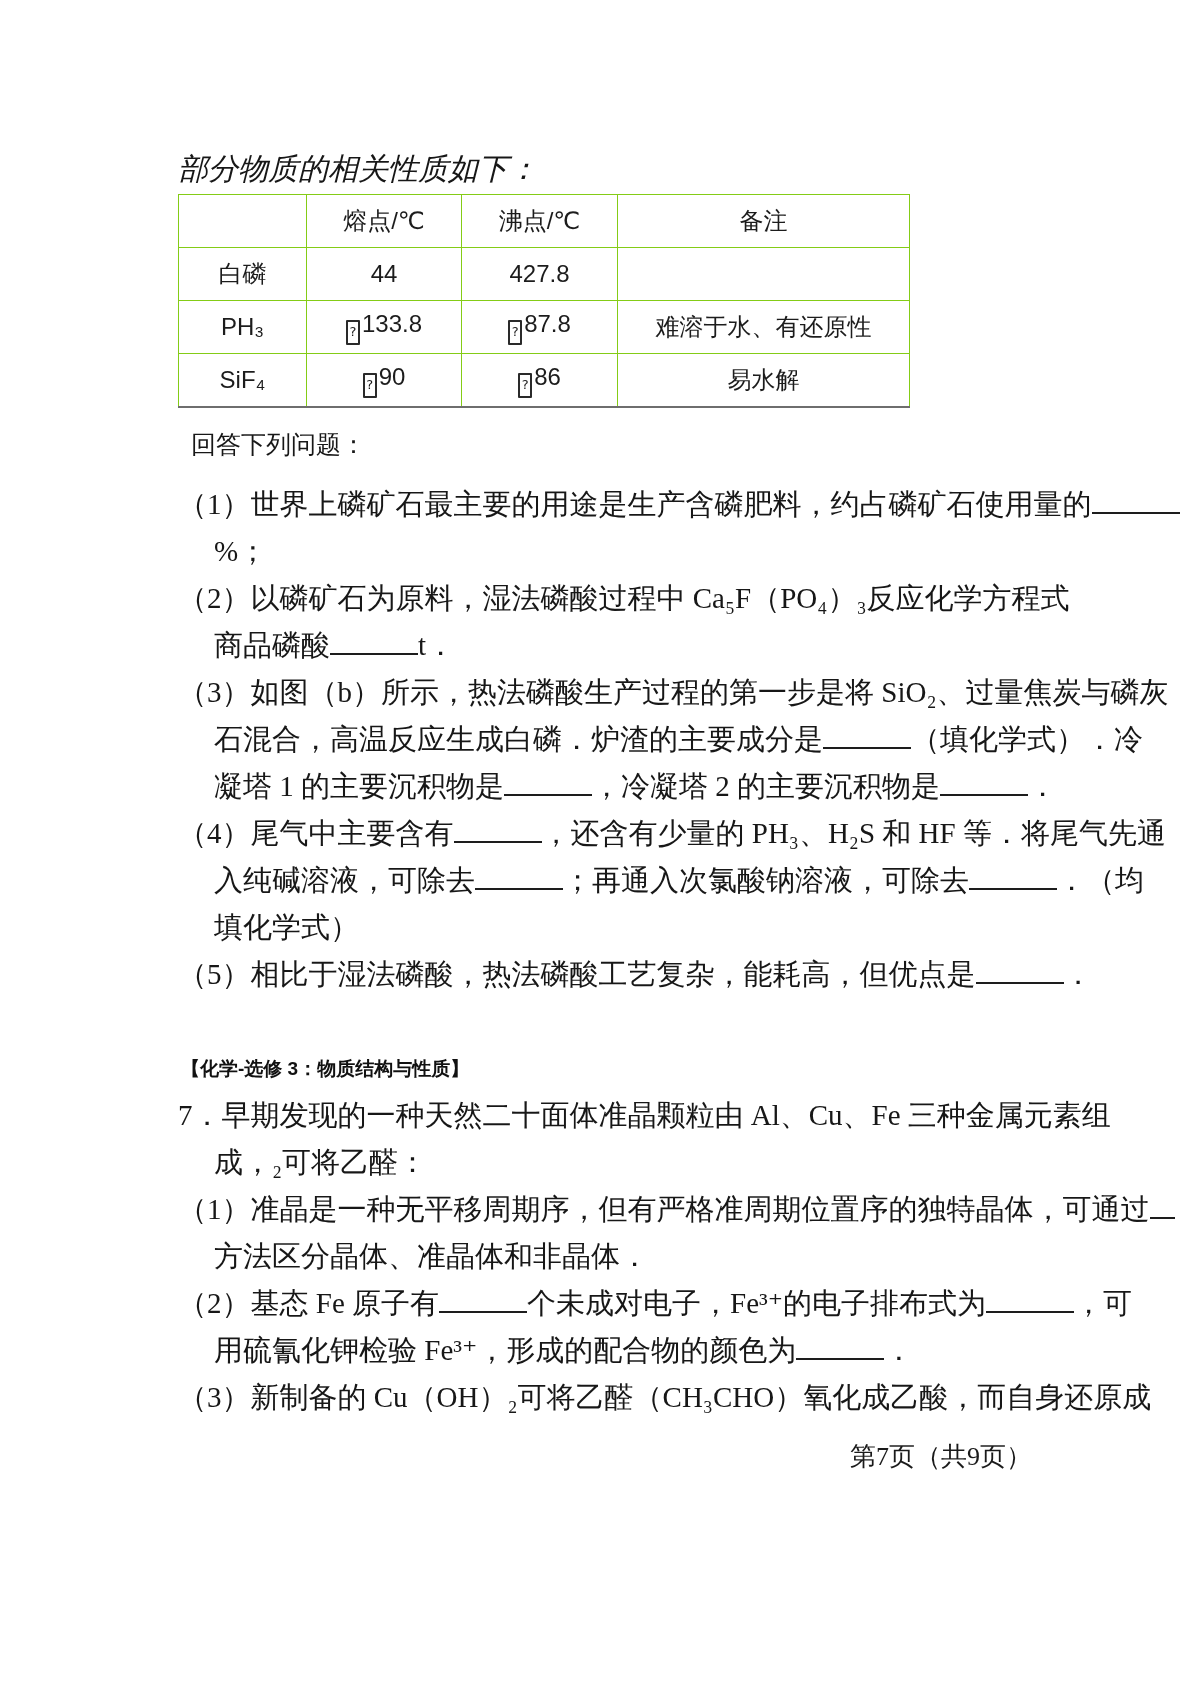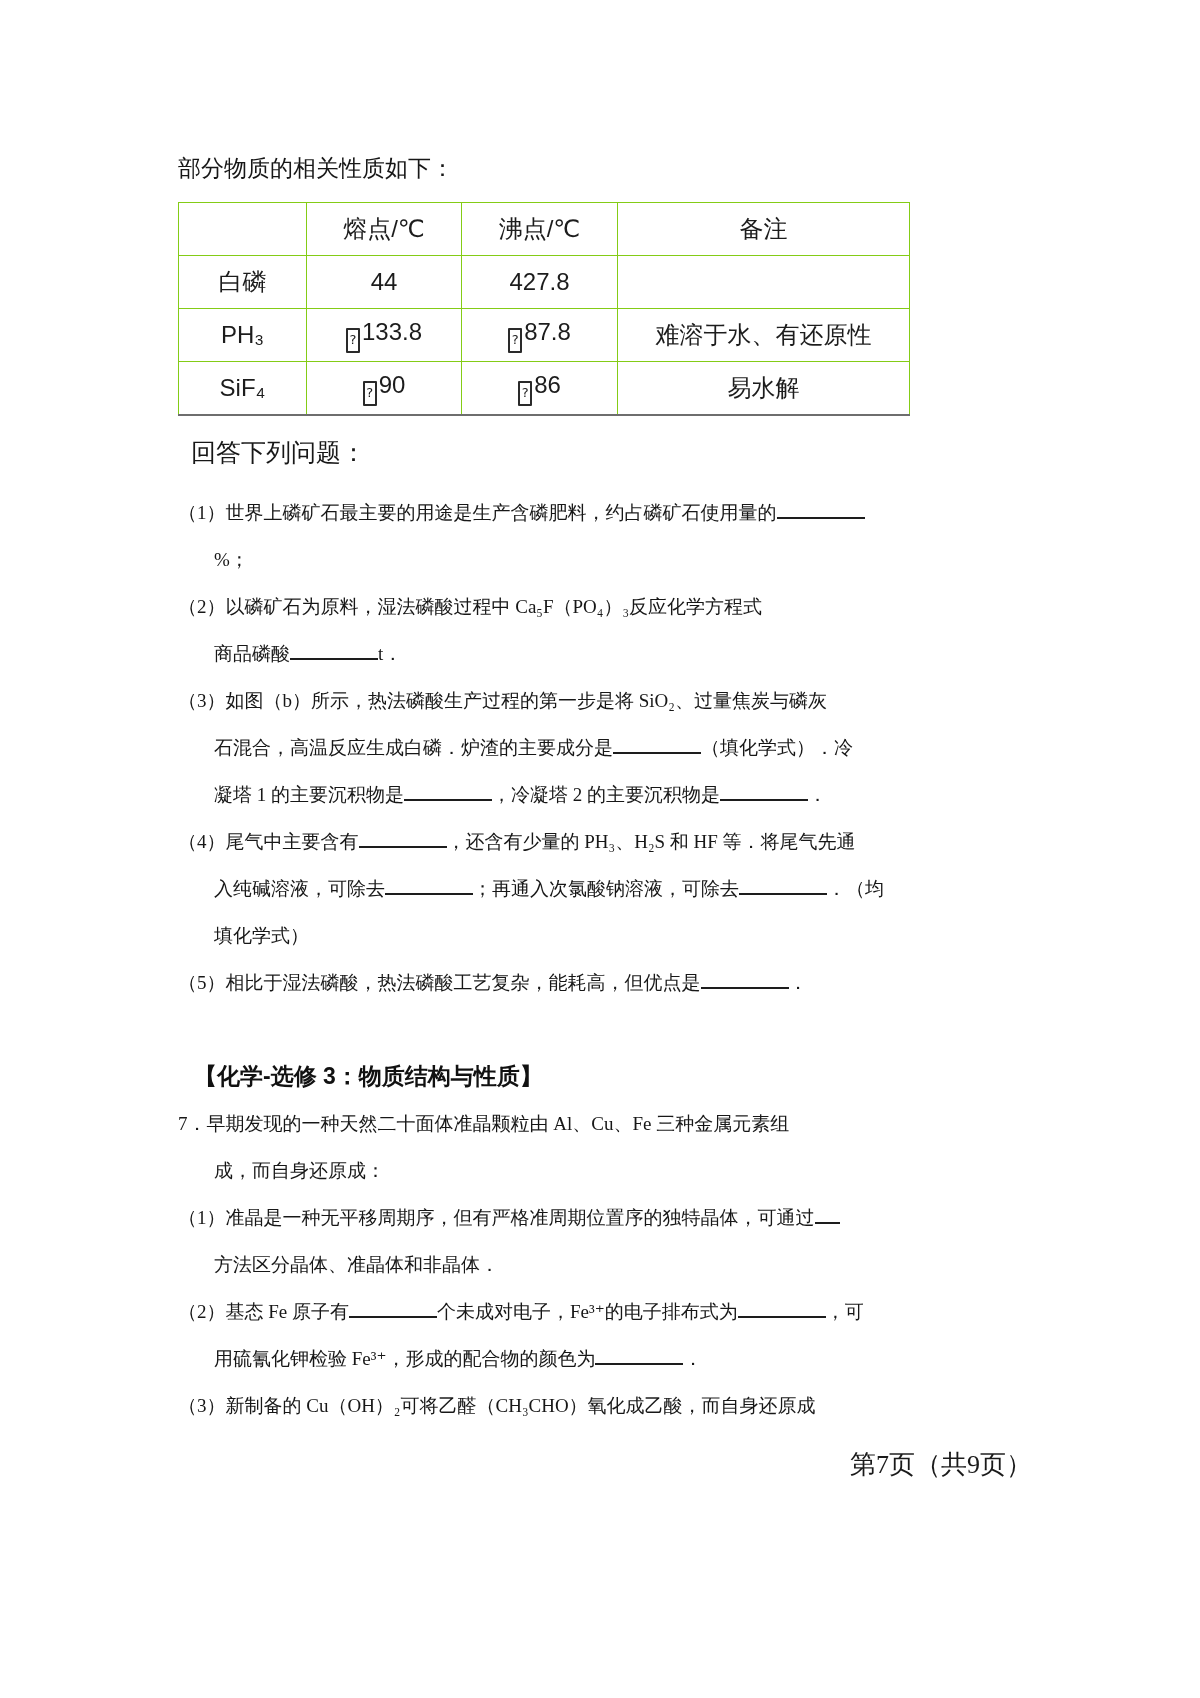--- a/index.html
+++ b/index.html
@@ -6,21 +6,21 @@
   .page {
     position:relative;
     width:1200px; height:1698px;
     box-sizing:border-box;
     padding:150px 168px 0 178px;
     background:#ffffff;
     color:#171717;
     font-family:"Liberation Serif","DejaVu Serif",serif;
     overflow:hidden;
   }
-  .intro { margin:0 0 14px 0; font-size:23px; line-height:38px; }
+  .intro { margin:0 0 6px 0; font-size:30px; line-height:38px;font-style:italic; }
   .proptable {
     border-collapse:collapse;
     width:731px;
     table-layout:fixed;
     font-family:"Liberation Sans","DejaVu Sans",sans-serif;
     color:#1c1c1c;
     border:1px solid #858585;
     border-bottom:2px solid #6e6e6e;
   }
   .proptable th, .proptable td {
@@ -29,33 +29,33 @@
     padding:0 4px;
     text-align:center;
     vertical-align:middle;
     font-weight:normal;
     font-size:24px;
     overflow:hidden;
   }
   .proptable thead th { height:52px; }
   .prompt { margin:13px; font-size:25px; line-height:47px; }
   .line {
-    font-size:19px;
+    font-size:29px;
     line-height:47px;
     white-space:nowrap;
   }
   .line.indent { padding-left:36px; }
   .line.justify {
     white-space:normal;
     text-align:justify;
     text-align-last:justify;
   }
   .section {
-    margin:47px 0 0 16px;
-    font-size:23px;
+    margin:47px 0 0 3px;
+    font-size:19px;
     font-weight:bold;
     line-height:47px;
     font-family:"Liberation Sans","DejaVu Sans",sans-serif;
     color:#111;
   }
   .blank {
     display:inline-block;
     border-bottom:2px solid #1d1d1d;
     height:1.02em;
     vertical-align:baseline;
@@ -138,21 +138,21 @@
       <div class="line">（4）尾气中主要含有<span class="blank" style="width:88px"></span>，还含有少量的 PH₃、H₂S 和 HF 等．将尾气先通</div>
       <div class="line indent">入纯碱溶液，可除去<span class="blank" style="width:88px"></span>；再通入次氯酸钠溶液，可除去<span class="blank" style="width:88px"></span>．（均</div>
       <div class="line indent">填化学式）</div>
       <div class="line">（5）相比于湿法磷酸，热法磷酸工艺复杂，能耗高，但优点是<span class="blank" style="width:88px"></span>．</div>
     </div>
 
   <h2 class="section">【化学-选修 3：物质结构与性质】</h2>
 
   <div id="q12">
       <div class="line">7．早期发现的一种天然二十面体准晶颗粒由 Al、Cu、Fe 三种金属元素组</div>
-      <div class="line indent">成，而自身还原成：</div>
+      <div class="line indent">成，₂可将乙醛：</div>
       <div class="line">（1）准晶是一种无平移周期序，但有严格准周期位置序的独特晶体，可通过<span class="blank" style="width:25px"></span></div>
       <div class="line indent">方法区分晶体、准晶体和非晶体．</div>
       <div class="line">（2）基态 Fe 原子有<span class="blank" style="width:88px"></span>个未成对电子，Fe³⁺的电子排布式为<span class="blank" style="width:88px"></span>，可</div>
       <div class="line indent">用硫氰化钾检验 Fe³⁺，形成的配合物的颜色为<span class="blank" style="width:88px"></span>．</div>
       <div class="line">（3）新制备的 Cu（OH）₂可将乙醛（CH₃CHO）氧化成乙酸，而自身还原成</div>
     </div>
 
   <p class="footer">第7页（共9页）</p>
 
 </div>

